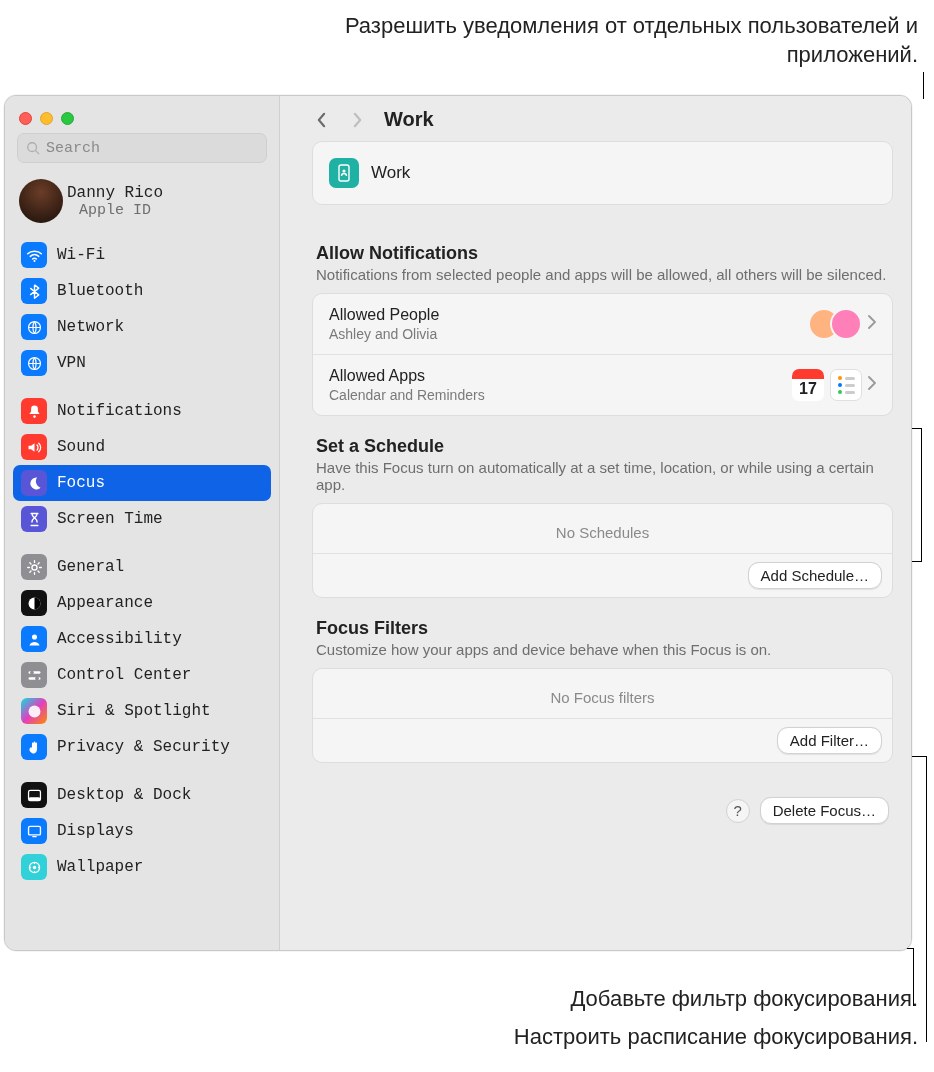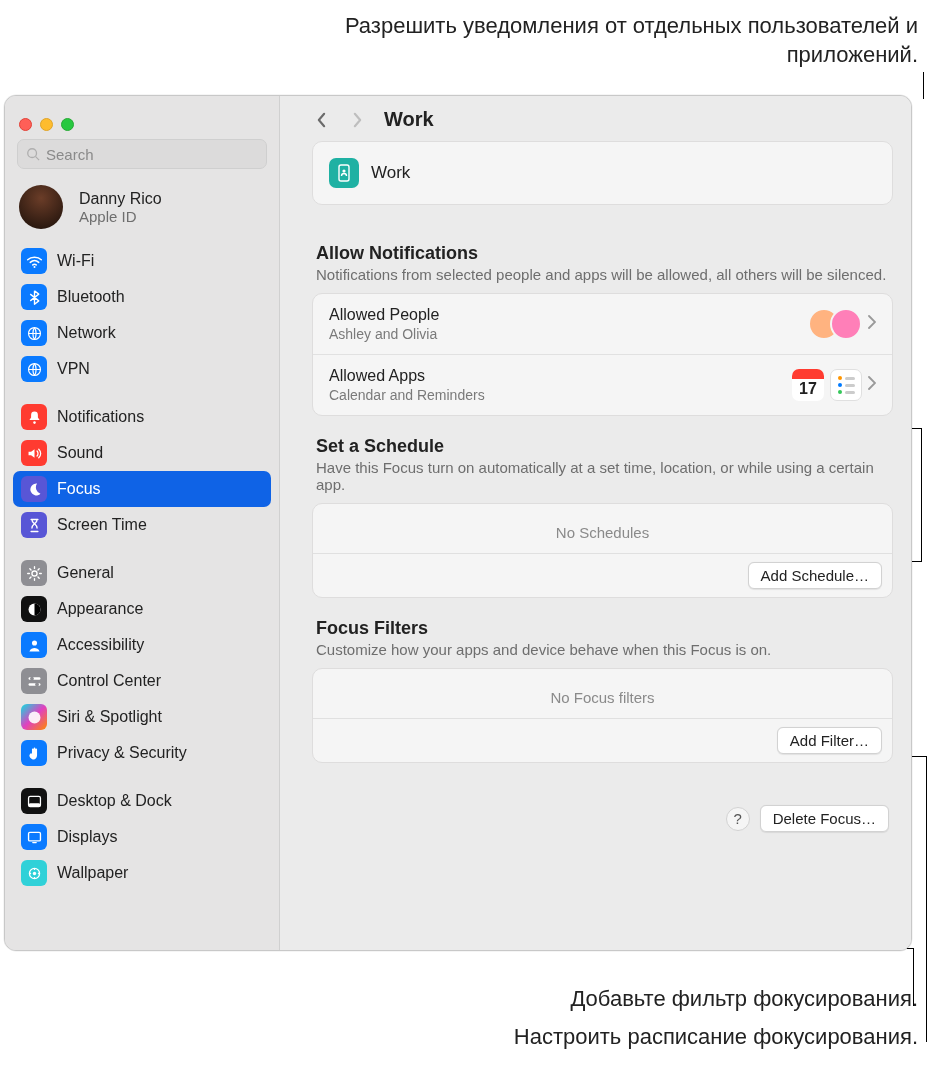--- a/index.html
+++ b/index.html
@@ -33,42 +33,44 @@
     border-radius: 12px;
     overflow: hidden;
     display: flex;
     box-shadow: 0 0 0 0.5px rgba(0,0,0,0.08);
   }
   .sidebar {
     width: 275px; height: 100%;
     background: #e5e4e4;
     border-right: 1px solid #d0d0d0;
     display: flex; flex-direction: column;
-    padding-top: 12px;
+    padding-top: 6px;
+    font-family: Liberation Mono, monospace;
   }
   .traffic { display:flex; gap:8px; padding: 10px 14px 8px; }
   .tl { width:13px; height:13px; border-radius:50%; }
   .tl.red{background:#ff5f57;border:0.5px solid #e24238;}
   .tl.yellow{background:#febc2e;border:0.5px solid #e0a428;}
   .tl.green{background:#28c840;border:0.5px solid #27aa35;}
   .search {
     margin: 0 12px 8px;
     height: 30px;
     background:#dcdbdb;
     border:1px solid #cfcfcf;
     border-radius:7px;
     display:flex;align-items:center;
     padding:0 8px;
     color:#8a8a8a;
   }
   .search svg{flex:0 0 auto;margin-right:6px;opacity:0.55}
   .search span{font-size:15px}
   .profile {
-    display:flex;align-items:center;gap:16px;
+    display:flex;align-items:center;gap:4px;
     padding:8px 14px 14px;
+    text-align:center;
   }
   .avatar-lg{
     width:44px;height:44px;border-radius:50%;
     background: radial-gradient(circle at 50% 30%, #6b3d28 0%, #2a180f 80%);
   }
   .profile .name{font-size:16px;font-weight:500;color:#222}
   .profile .sub{font-size:15px;color:#6e6e6e}
   .nav{padding:0 8px 8px;overflow:auto;flex:1}
   .group{margin-bottom:12px}
   .item{
@@ -141,21 +143,21 @@
   .app-chip.rem .dots i{width:4px;height:4px;border-radius:50%}
   .app-chip.rem .dots b{width:10px;height:3px;border-radius:2px;background:#ccc}
   .panel-empty{
     text-align:center;color:#8a8a8a;font-size:15px;
     padding:20px 0 12px;border-bottom:1px solid #e0e0e0
   }
   .panel-action{
     display:flex;justify-content:flex-end;padding:8px 10px
   }
   .btn{
-    background:#fff;border:1px solid #d2d2d2;border-radius:6px;
+    background:#fff;border:1px solid #d2d2d2;border-radius:11px;
     padding:4px 12px;font-size:15px;color:#222;box-shadow:0 0.5px 1px rgba(0,0,0,0.08);
     cursor:default;
   }
   .footer-row{display:flex;justify-content:flex-end;gap:10px;padding:18px 4px 0;align-items:center}
   .help{
     width:24px;height:24px;border-radius:50%;
     background:#f5f5f5;border:1px solid #d2d2d2;
     display:flex;align-items:center;justify-content:center;
     font-size:15px;color:#555;cursor:default
   }
@@ -441,21 +443,21 @@
       <div class="section-title">Set a Schedule</div>
       <div class="section-sub">Have this Focus turn on automatically at a set time, location, or while using a certain app.</div>
       <div class="card">
         <div class="panel-empty">No Schedules</div>
         <div class="panel-action">
           <button class="btn">Add Schedule…</button>
         </div>
       </div>
     </div>
 
-    <div class="section-block" style="margin-bottom:24px">
+    <div class="section-block" style="margin-bottom:16px">
       <div class="section-title">Focus Filters</div>
       <div class="section-sub">Customize how your apps and device behave when this Focus is on.</div>
       <div class="card">
         <div class="panel-empty">No Focus filters</div>
         <div class="panel-action">
           <button class="btn">Add Filter…</button>
         </div>
       </div>
     </div>
 

